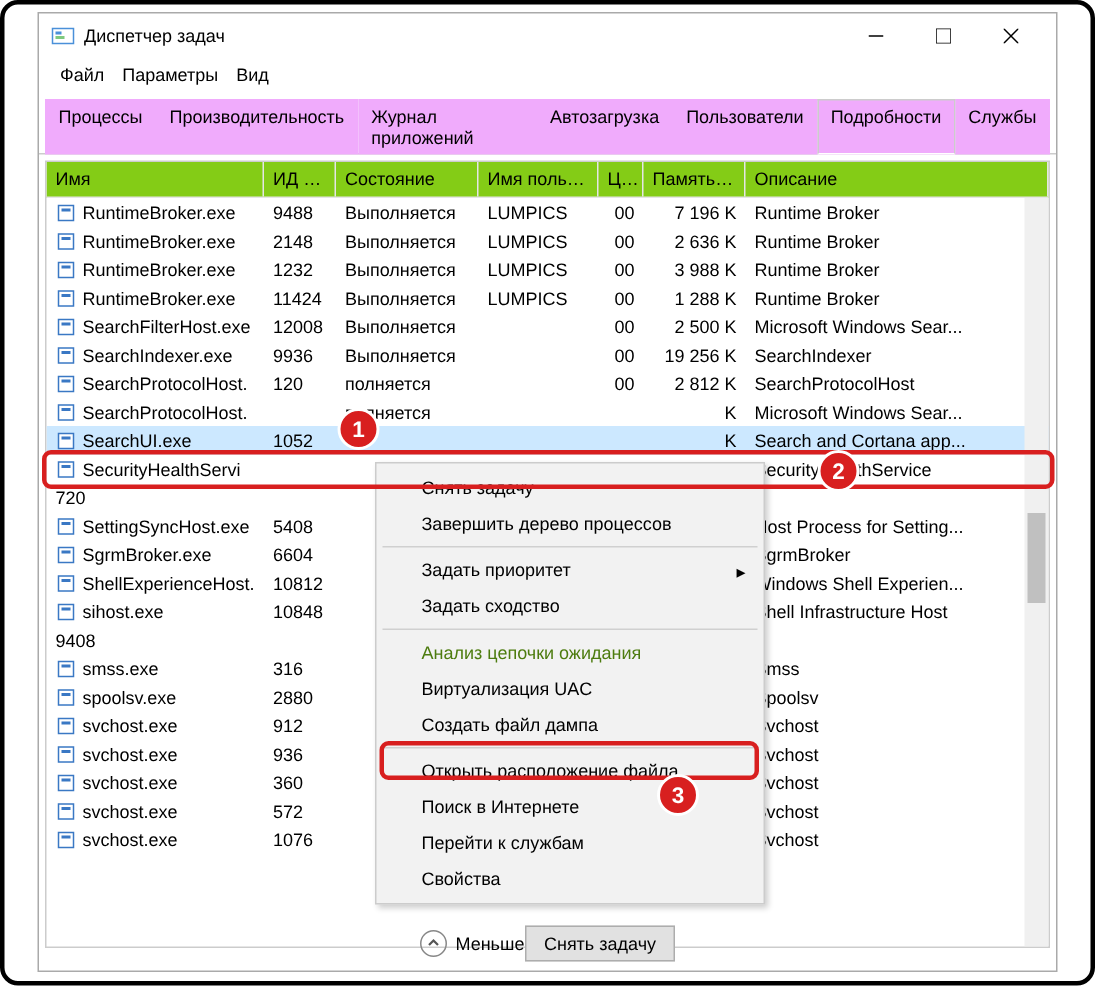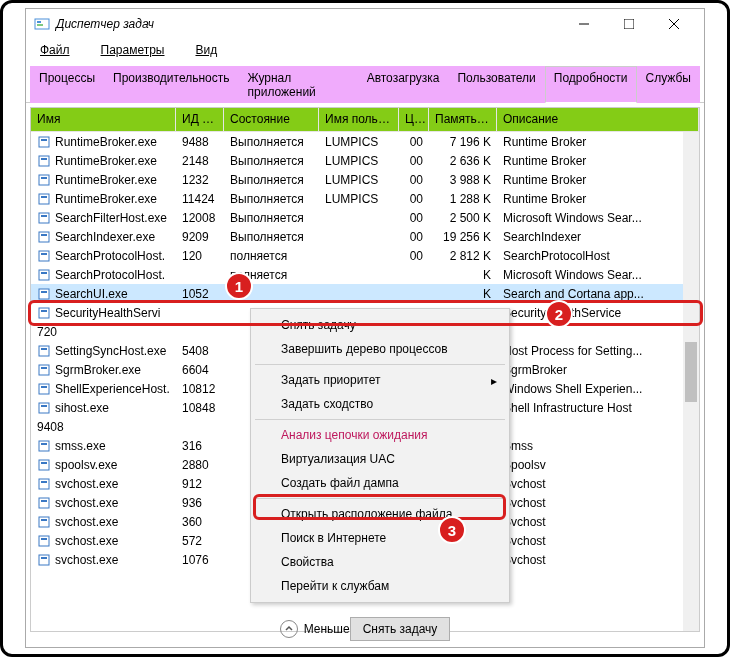--- a/index.html
+++ b/index.html
@@ -5,26 +5,26 @@
 * { box-sizing: border-box; margin: 0; padding: 0; font-family: 'Segoe UI', Tahoma, sans-serif; font-size: 12px; }
 body { background: #fff; width: 730px; height: 657px; position: relative; overflow: hidden; }
 
 .outer-border { position: absolute; inset: 0; border: 3px solid #000; border-radius: 12px; pointer-events: none; z-index: 100; }
 
 .window { position: absolute; top: 8px; left: 25px; width: 680px; height: 640px; background: #fff; border: 1px solid #aaa; }
 
 .titlebar { display: flex; align-items: center; height: 30px; padding: 0 8px; }
 .titlebar-icon { width: 16px; height: 16px; margin-right: 6px; }
 .titlebar-icon svg { width: 16px; height: 16px; }
-.title-text { flex: 1; color: #000; font-style: italic; }
+.title-text { flex: 1; color: #000; }
 .win-controls { display: flex; gap: 0; }
 .win-btn { width: 45px; height: 28px; display: flex; align-items: center; justify-content: center; color: #000; }
 .win-btn svg { width: 10px; height: 10px; stroke: #000; stroke-width: 1; fill: none; }
 
-.menubar { display: flex; gap: 19px; padding: 2px 8px 4px; text-decoration: underline; }
+.menubar { display: flex; gap: 0; padding: 2px 8px 4px; }
 .menu-item { padding: 2px 6px; }
 
 .tabs-row { display: flex; border-bottom: 1px solid #ccc; padding: 0 4px; margin-top: 2px; }
 .tab { padding: 4px 8px; border: 1px solid transparent; border-bottom: none; position: relative; top: 1px; background: #f0abfc; }
 .tab.active { border-color: #ccc; border-bottom: 1px solid #fff; }
 
 .table-area { position: relative; margin: 4px; border: 1px solid #ccc; height: 525px; overflow: hidden; }
 .thead { display: flex; border-bottom: 1px solid #e5e5e5; background: #84cc16; height: 24px; }
 .th { padding: 4px 6px; border-right: 1px solid #e5e5e5; overflow: hidden; white-space: nowrap; text-overflow: ellipsis; }
 .c-name { width: 145px; }
@@ -41,21 +41,21 @@
 .td { padding: 1px 6px; overflow: hidden; white-space: nowrap; text-overflow: ellipsis; }
 .td.c-name { display: flex; align-items: center; gap: 4px; }
 .row-icon { width: 14px; height: 14px; flex-shrink: 0; }
 .row-icon svg { width: 14px; height: 14px; }
 
 .vscroll { position: absolute; right: 0; top: 24px; bottom: 0; width: 16px; background: #f0f0f0; }
 .vscroll-thumb { position: absolute; left: 2px; right: 2px; top: 210px; height: 60px; background: #c0c0c0; }
 
 .ctx-menu { position: absolute; left: 250px; top: 308px; width: 260px; background: #f2f2f2; border: 1px solid #ccc; box-shadow: 2px 2px 4px rgba(0,0,0,.2); padding: 4px 2px; z-index: 20; }
 .ctx-item { padding: 5px 20px 5px 28px; color: #000; position: relative; }
-.ctx-item.disabled { color: #be185d; }
+.ctx-item.disabled { color: #4d7c0f; }
 .ctx-sep { height: 1px; background: #d0d0d0; margin: 3px 2px; }
 .ctx-arrow { position: absolute; right: 10px; top: 6px; }
 
 .footer { position: absolute; bottom: 6px; left: 8px; right: 8px; display: flex; justify-content: center; align-items: center; }
 .fewer { display: flex; align-items: center; gap: 6px; }
 .fewer-icon { width: 18px; height: 18px; border: 1px solid #888; border-radius: 50%; display: flex; align-items: center; justify-content: center; }
 .end-btn { padding: 4px 12px; border: 1px solid #adadad; background: #e1e1e1; }
 
 .callout { position: absolute; border: 3px solid #d81f1f; border-radius: 6px; z-index: 30; pointer-events: none; }
 .badge { position: absolute; width: 28px; height: 28px; border-radius: 50%; background: #d81f1f; color: #fff; font-weight: bold; font-size: 15px; display: flex; align-items: center; justify-content: center; border: 2px solid #fff; z-index: 31; }
@@ -199,21 +199,21 @@
           <div class="td c-desc">Microsoft Windows Sear...</div>
         </div>
         <div class="tr">
           <div class="td c-name">
             <span class="row-icon"><svg viewBox="0 0 14 14">
                 <rect x="2" y="2" width="10" height="10" fill="#fff" stroke="#3a78c4" stroke-width="1"></rect>
                 <rect x="4" y="4" width="6" height="2" fill="#3a78c4"></rect>
               </svg></span>
             <span>SearchIndexer.exe</span>
           </div>
-          <div class="td c-pid">9209</div>
+          <div class="td c-pid">9936</div>
           <div class="td c-status">Выполняется</div>
           <div class="td c-user"></div>
           <div class="td c-cpu">00</div>
           <div class="td c-mem">19 256 K</div>
           <div class="td c-desc">SearchIndexer</div>
         </div>
         <div class="tr">
           <div class="td c-name">
             <span class="row-icon"><svg viewBox="0 0 14 14">
                 <rect x="2" y="2" width="10" height="10" fill="#fff" stroke="#3a78c4" stroke-width="1"></rect>
@@ -480,21 +480,21 @@
     <div class="ctx-sep"></div>
     <div class="ctx-item">Задать приоритет<span class="ctx-arrow">▸</span></div>
     <div class="ctx-item">Задать сходство</div>
     <div class="ctx-sep"></div>
     <div class="ctx-item disabled">Анализ цепочки ожидания</div>
     <div class="ctx-item">Виртуализация UAC</div>
     <div class="ctx-item">Создать файл дампа</div>
     <div class="ctx-sep"></div>
     <div class="ctx-item">Открыть расположение файла</div>
     <div class="ctx-item">Поиск в Интернете</div>
+    <div class="ctx-item">Перейти к службам</div>
     <div class="ctx-item">Свойства</div>
-    <div class="ctx-item">Перейти к службам</div>
   </div>
 
 <div class="callout" style="left:28px; top:300px; width:675px; height:26px;"></div>
 <div class="badge" style="left:225px; top:272px;">1</div>
 <div class="badge" style="left:545px; top:300px;">2</div>
 <div class="callout" style="left:253px; top:494px; width:253px; height:26px;"></div>
 <div class="badge" style="left:438px; top:516px;">3</div>
 
 </body></html>

